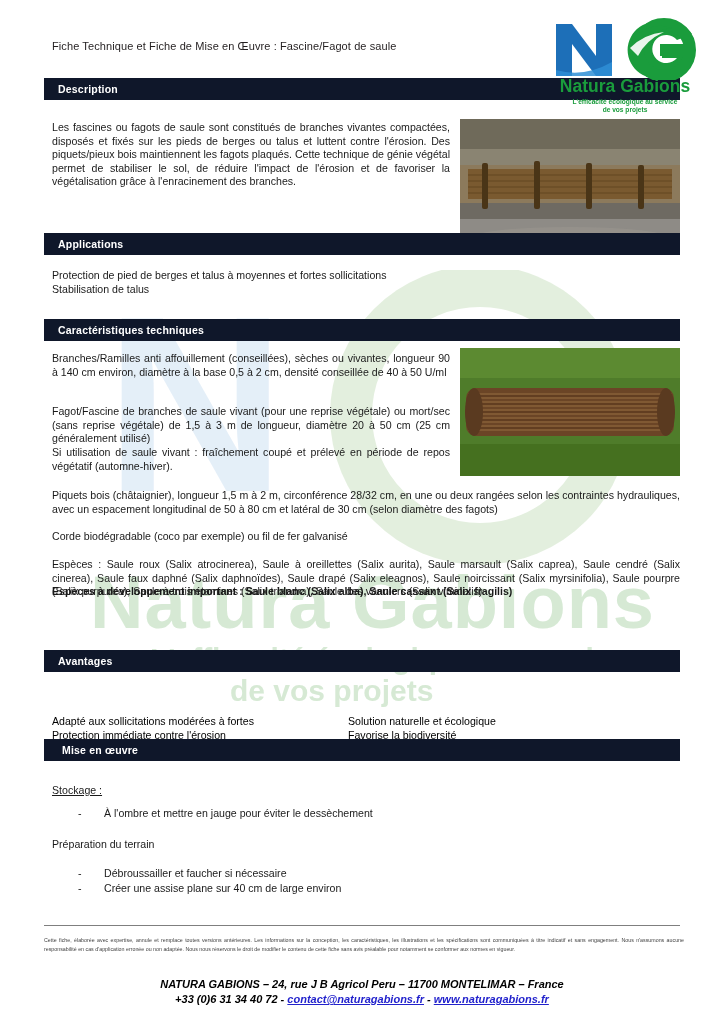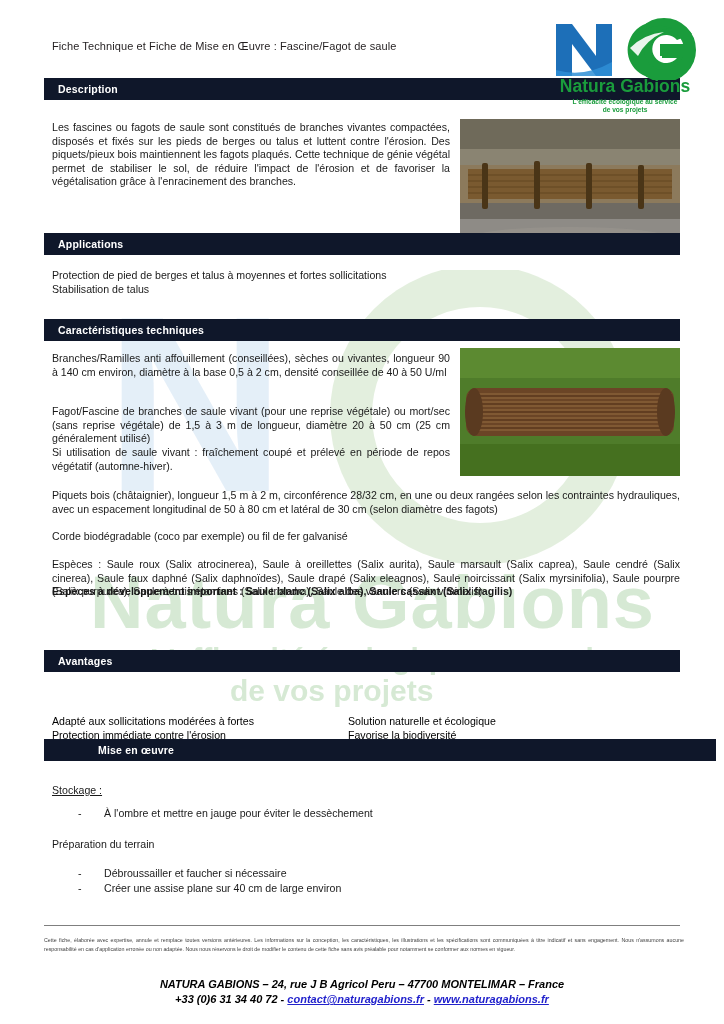--- a/index.html
+++ b/index.html
@@ -173,21 +173,21 @@
     <div class="col c1">
       <div>Adapté aux sollicitations modérées à fortes</div>
       <div>Protection immédiate contre l'érosion</div>
     </div>
     <div class="col">
       <div>Solution naturelle et écologique</div>
       <div>Favorise la biodiversité</div>
     </div>
   </div>
 
-  <div class="sec indent" style="left:44px;top:739px;width:636px;padding-left:36px;">
+  <div class="sec indent" style="left:44px;top:739px;width:636px;">
     <span>Mise en œuvre</span>
   </div>
 
   <div class="txt" style="left:52px;top:784px;width:400px;text-decoration:underline;">Stockage :</div>
 
   <div class="bul" style="left:78px;top:806px;width:500px;">
     <div class="row">
       <div class="dash">-</div>
       <div>À l'ombre et mettre en jauge pour éviter le dessèchement</div>
     </div>
@@ -204,19 +204,19 @@
       <div class="dash">-</div>
       <div>Créer une assise plane sur 40 cm de large environ</div>
     </div>
   </div>
 
   <div class="rule"></div>
 
   <div class="disc">Cette fiche, élaborée avec expertise, annule et remplace toutes versions antérieures. Les informations sur la conception, les caractéristiques, les illustrations et les spécifications sont communiquées à titre indicatif et sans engagement. Nous n'assumons aucune responsabilité en cas d'application erronée ou non adaptée. Nous nous réservons le droit de modifier le contenu de cette fiche sans avis préalable pour notamment se conformer aux normes en vigueur.</div>
 
   <div class="contact">
-    <div>NATURA GABIONS – 24, rue J B Agricol Peru – 47700 MONTELIMAR – France</div>
+    <div>NATURA GABIONS – 24, rue J B Agricol Peru – 11700 MONTELIMAR – France</div>
     <div>
       <span>+33 (0)6 31 34 40 72</span><span> - </span><a href="#">contact@naturagabions.fr</a><span> - </span><a href="#">www.naturagabions.fr</a>
     </div>
   </div>
 
 </div>
 
 </body></html>

